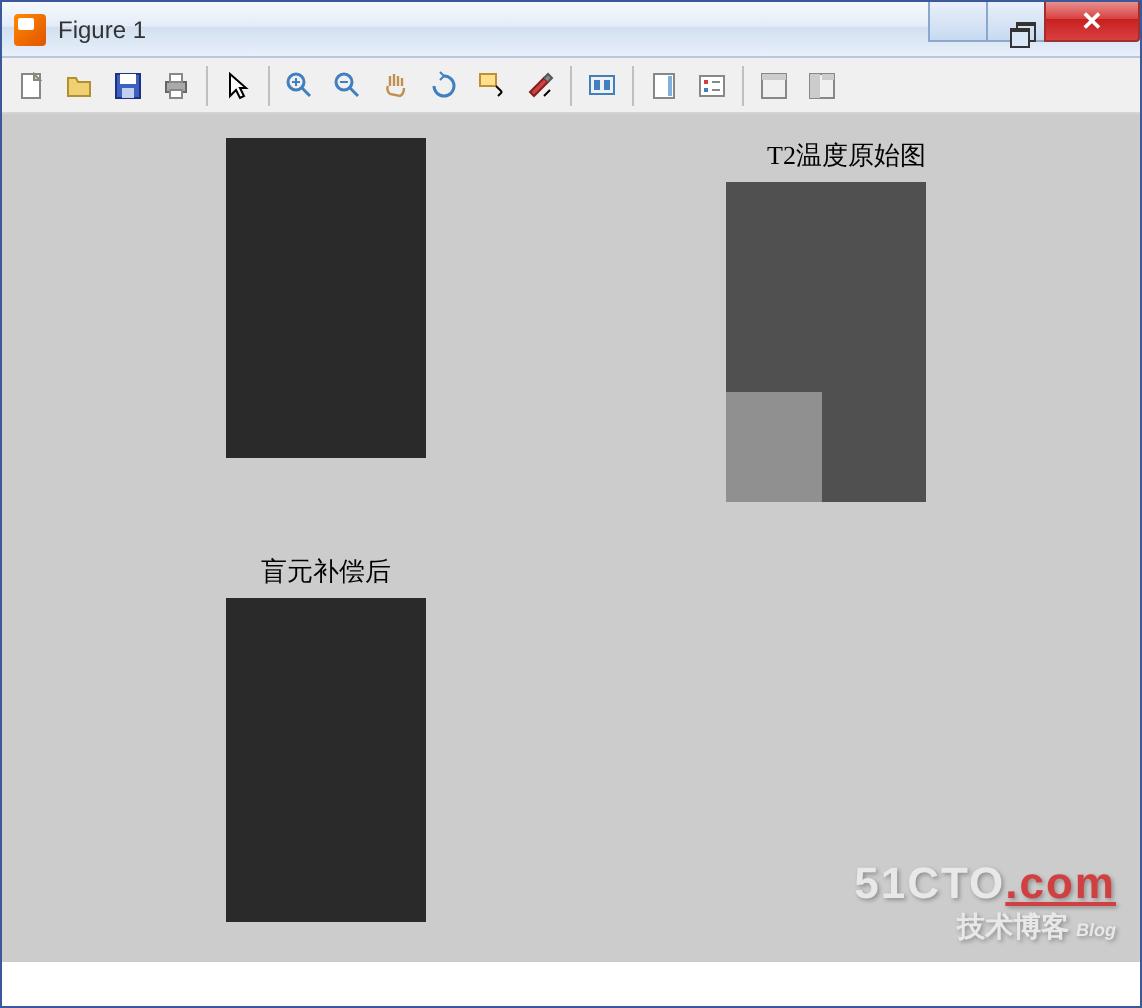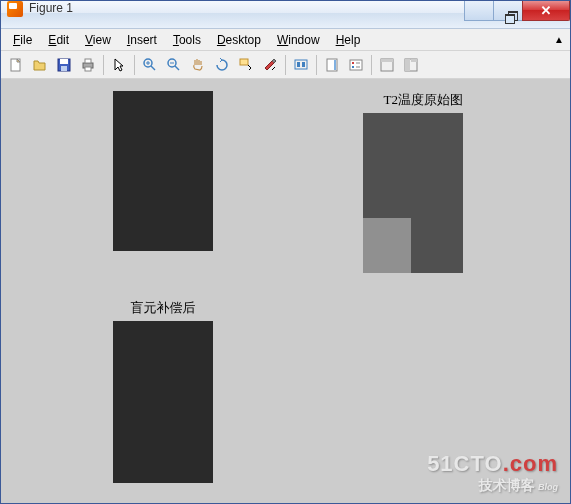--- a/index.html
+++ b/index.html
@@ -1,20 +1,20 @@
 <!DOCTYPE html>
 <html><head>
   <meta charset="utf-8">
   <style>
     * { margin: 0; padding: 0; box-sizing: border-box; }
     body { font-family: "Microsoft YaHei", Tahoma, sans-serif; font-size: 12px; background: #fff; }
     
     .window { width: 571px; height: 504px; border: 1px solid #3b5998; background: #fff; position: relative; overflow: hidden; }
     
-    .titlebar { height: 28px; background: linear-gradient(to bottom, #f5f9fd 0%, #e4ecf7 45%, #d2e0f0 46%, #e8f0fa 100%); display: flex; border-bottom: 1px solid #b8c8dc; position: relative; }
+    .titlebar { height: 28px; background: linear-gradient(to bottom, #f5f9fd 0%, #e4ecf7 45%, #d2e0f0 46%, #e8f0fa 100%); display: flex; align-items: center; border-bottom: 1px solid #b8c8dc; position: relative; }
     .titlebar-icon { width: 16px; height: 16px; margin: 0 6px; background: linear-gradient(135deg, #ff8800 0%, #e05500 100%); border-radius: 2px; position: relative; }
     .titlebar-icon::after { content: ''; position: absolute; width: 8px; height: 6px; background: #fff; top: 2px; left: 2px; border-radius: 1px; }
     .titlebar-text { color: #333; font-size: 12px; }
     .titlebar-controls { position: absolute; right: 0; top: 0; display: flex; }
     .tb-btn { width: 30px; height: 20px; display: flex; align-items: center; justify-content: center; border: 1px solid #8aa8ce; border-top: none; background: linear-gradient(to bottom, #e8f0fa, #c8daf0); margin-left: -1px; }
     .tb-btn.close { width: 48px; background: linear-gradient(to bottom, #e89090 0%, #d84040 45%, #c82020 46%, #d84040 100%); border-color: #a03030; border-bottom-right-radius: 2px; }
     .tb-min::before { content: ''; width: 10px; height: 2px; background: #333; margin-top: 6px; }
     .tb-max { position: relative; }
     .tb-max::before { content: ''; width: 8px; height: 7px; border: 1px solid #333; border-top: 2px solid #333; position: absolute; }
     .tb-max::after { content: ''; width: 8px; height: 7px; border: 1px solid #333; border-top: 2px solid #333; background: #d8e8f8; position: absolute; margin-top: 3px; margin-left: -3px; }
@@ -41,21 +41,21 @@
     
     .sp2 { left: 362px; top: 12px; text-align: right; }
     .sp2 .subplot-img { width: 100px; height: 160px; background: #505050; }
     .sp2 .patch { position: absolute; width: 48px; height: 55px; background: #909090; bottom: 0; left: 0; }
     
     .sp3 { left: 112px; top: 220px; }
     .sp3 .subplot-img { width: 100px; height: 162px; }
     
     .watermark { position: absolute; bottom: 8px; right: 12px; text-align: right; color: #e8e8e8; font-family: Arial; text-shadow: 1px 1px 2px rgba(0,0,0,.3); }
     .wm-main { font-size: 22px; font-weight: bold; letter-spacing: 1px; }
-    .wm-r { color: #d04040; }
+    .wm-r { color: #d04040; text-decoration: underline; }
     .wm-sub { font-size: 14px; font-weight: bold; }
     .wm-blog { font-size: 9px; font-style: italic; font-weight: bold; }
   </style>
 </head>
 <body>
 
 <div class="window">
 
   <div class="titlebar">
     <div class="titlebar-icon"></div>
@@ -66,31 +66,20 @@
         </div>
       <div class="tb-btn">
           <div class="tb-max"></div>
         </div>
       <div class="tb-btn close">
           <span class="tb-x">✕</span>
         </div>
     </div>
   </div>
 
-  <div class="menubar">
-    <div class="menu-item"><u>F</u><span>ile</span></div>
-    <div class="menu-item"><u>E</u>dit</div>
-    <div class="menu-item"><u>V</u>iew</div>
-    <div class="menu-item"><u>I</u>nsert</div>
-    <div class="menu-item"><u>T</u>ools</div>
-    <div class="menu-item"><u>D</u>esktop</div>
-    <div class="menu-item"><u>W</u>indow</div>
-    <div class="menu-item"><u>H</u>elp</div>
-    <div class="menu-expand">▲</div>
-  </div>
 
   <div class="toolbar">
     <div class="tool-btn">
         <svg>
           <rect x="3" y="2" width="9" height="12" fill="#fff" stroke="#888"></rect>
           <path d="M9 2 L12 5 L9 5 Z" fill="#ffd070" stroke="#888"></path>
         </svg>
       </div>
     <div class="tool-btn">
         <svg>

